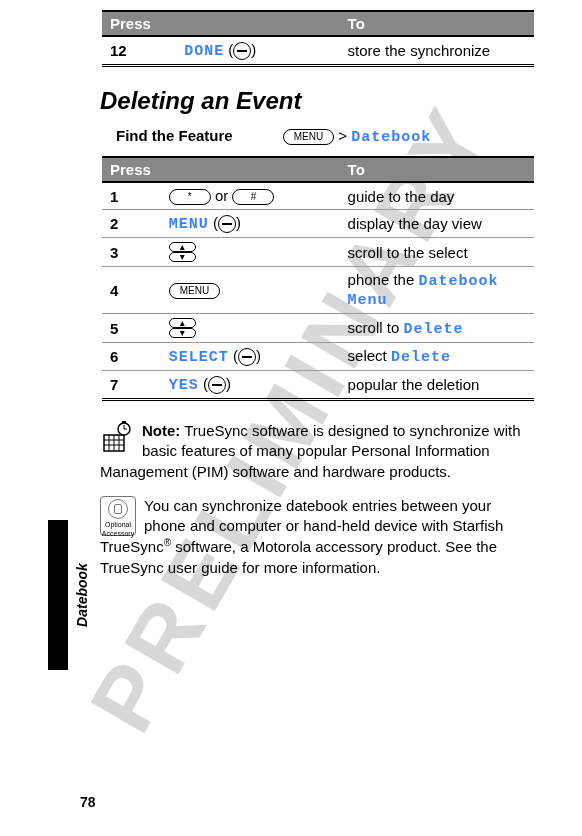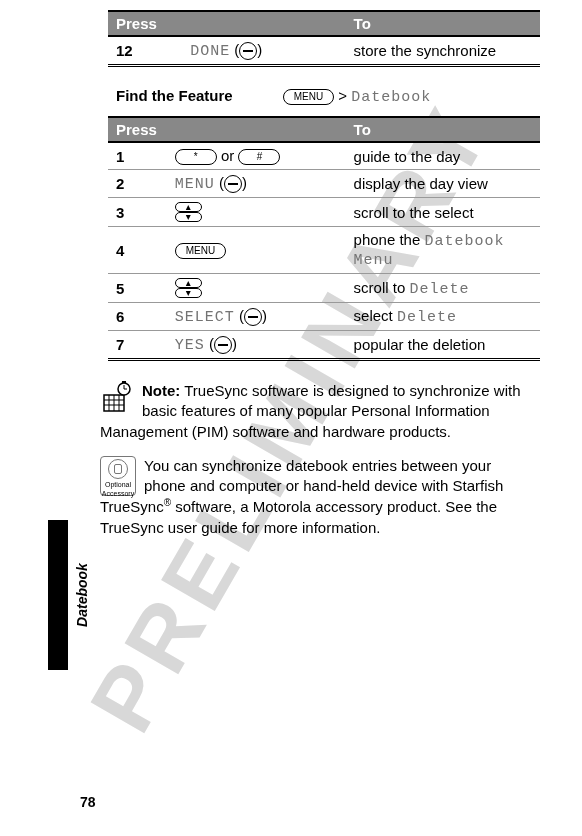--- a/index.html
+++ b/index.html
@@ -51,21 +51,21 @@
     .side-tab-text {
       transform: rotate(-90deg);
       font-style: italic;
       font-weight: bold;
       font-size: 14px;
       white-space: nowrap;
     }
     table {
       width: 100%;
       border-collapse: collapse;
-      margin: 0 0 20px 8px;
+      margin: 0 0 20px 2px;
     }
     thead {
       border-top: 2px solid black;
       border-bottom: 2px solid black;
     }
     thead th {
       background: #888;
       color: white;
       font-weight: bold;
       text-align: left;
@@ -82,22 +82,22 @@
       padding: 4px 8px;
       font-size: 15px;
       vertical-align: middle;
     }
     .step-num {
       font-weight: bold;
       width: 24px;
     }
     .soft-label {
       font-family: 'Courier New', monospace;
-      font-weight: normal;
-      color: #737373;
+      font-weight: bold;
+      color: #3b82f6;
       letter-spacing: 1px;
     }
     h2 {
       font-style: italic;
       font-weight: bold;
       font-size: 24px;
       margin: 20px 0 12px 0;
     }
     .feature-line {
       margin: 0 0 10px 16px;
@@ -216,20 +216,21 @@
         <td class="step-num">12</td>
         <td>
           <span class="soft-label">DONE</span>
           (<span class="softkey-icon"></span>)
         </td>
         <td>store the synchronize</td>
       </tr>
     </tbody>
   </table>
 
+  <h2>Deleting an Event</h2>
 
   <div class="feature-line">
     <span class="feature-label">Find the Feature</span>
     &nbsp;&nbsp;&nbsp;&nbsp;&nbsp;&nbsp;&nbsp;&nbsp;&nbsp;&nbsp;
     <span class="key-oval">MENU</span>
     <span>&gt;</span>
     <span class="soft-label">Datebook</span>
   </div>
 
   <table>

